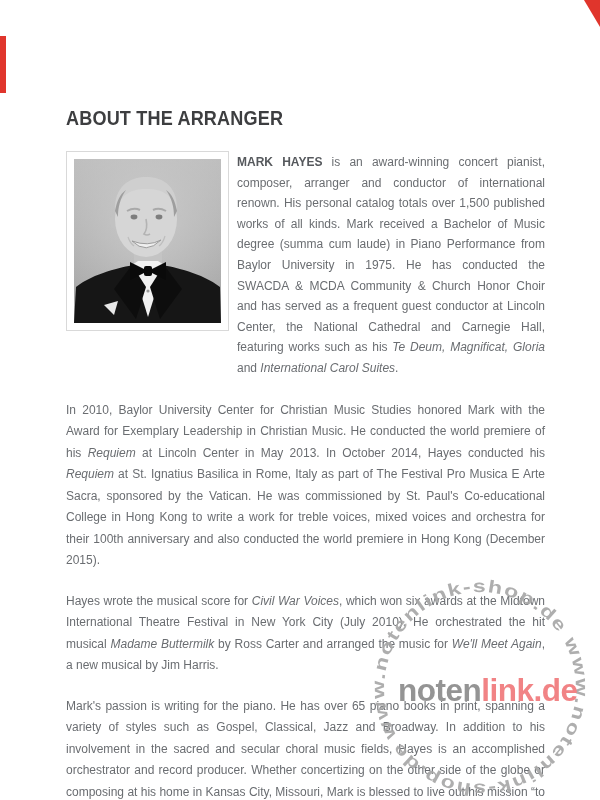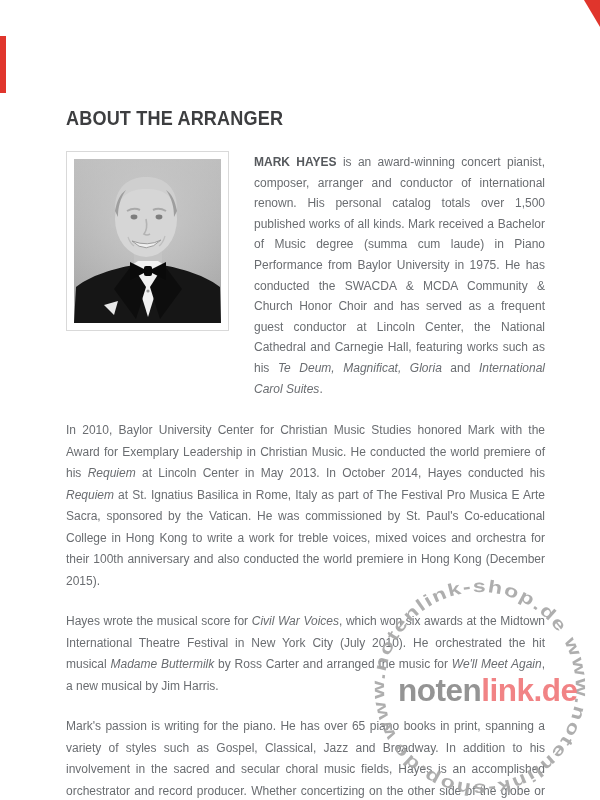--- a/index.html
+++ b/index.html
@@ -10,21 +10,21 @@
   }
   .content{
     position:absolute;left:66px;top:106px;width:479px;
   }
   .heading{
     font-size:21px;font-weight:bold;color:#3d3e40;
     letter-spacing:0.2px;margin:0 0 21px 0;
     transform:scaleX(0.86);transform-origin:left center;
     white-space:nowrap;
   }
-  .bio-row{display:flex;gap:25px;margin:0 0 21px 0;}
+  .bio-row{display:flex;gap:8px;margin:0 0 21px 0;}
   .photo-frame{
     flex:none;width:163px;height:180px;box-sizing:border-box;
     border:1px solid #d9d9d9;background:#ffffff;padding:7px;
   }
   .photo-frame svg{display:block;width:147px;height:164px;}
   .para{
     font-size:12px;color:#6a6d71;text-align:justify;margin:0 0 19px 0;
   }
   .p1{flex:1;line-height:20.6px;margin:1px 0 0 0;}
   .pbody{line-height:21.5px;margin-top:16px;}

